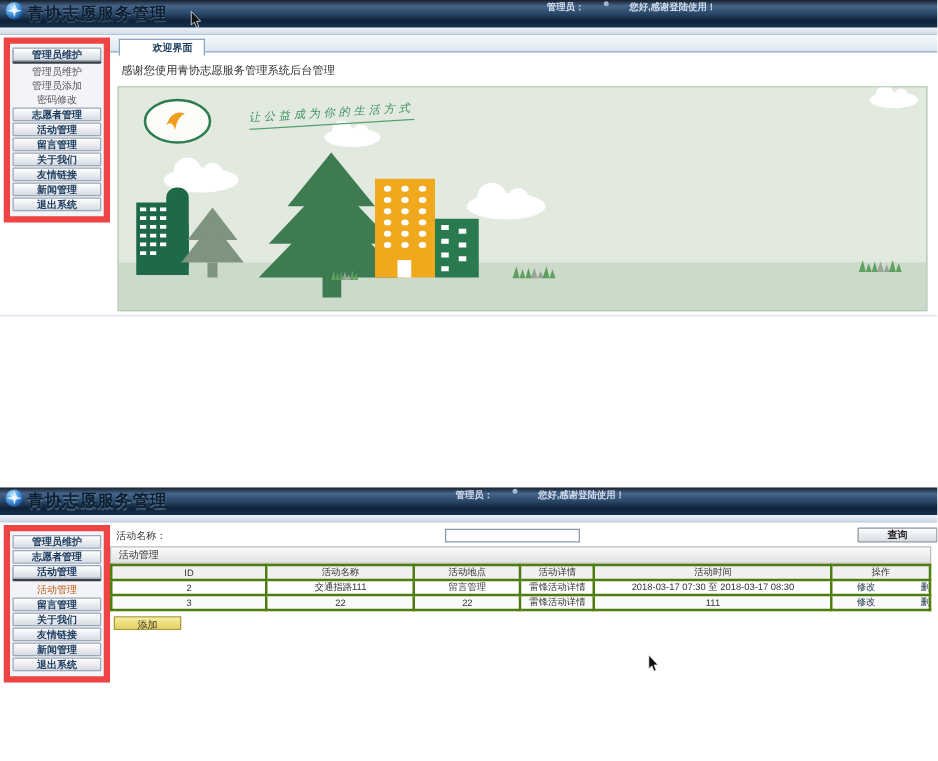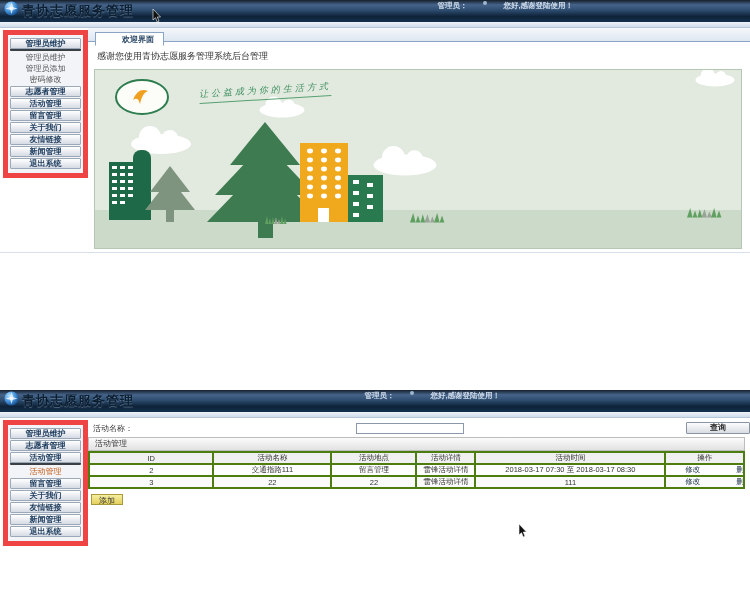--- a/index.html
+++ b/index.html
@@ -77,21 +77,21 @@
   table.datatable{
     width:calc(100% - 5px);border-collapse:collapse;font-size:7.5px;color:#333;table-layout:fixed;
   }
   table.datatable th,table.datatable td{
     border:2px solid #4d7c0f;text-align:center;height:10px;padding:0 1px;overflow:hidden;white-space:nowrap;font-weight:normal;
   }
   table.datatable thead th{background:#f0f0f0;}
   table.datatable tr.alt td{background:#fafafa;}
   .op-link{color:#24384e;cursor:pointer;margin:0 18px;text-decoration:none;}
   .btn-add{
-    display:inline-block;margin:4px 0 0 3px;font-size:8px;height:11px;line-height:11px;padding:0 7px;
+    display:inline-block;margin:4px 0 0 3px;font-size:8px;height:11px;line-height:11px;padding:0 18px;
     background:linear-gradient(#f6efa0,#e4d05c);border:1px solid #a89a3c;color:#333;cursor:pointer;
   }
 
   .cursor{position:absolute;width:9px;height:14px;pointer-events:none;z-index:9;}
 </style>
 </head>
 <body>
 
 <div class="shot" id="shot1">
   <div class="appbar">

